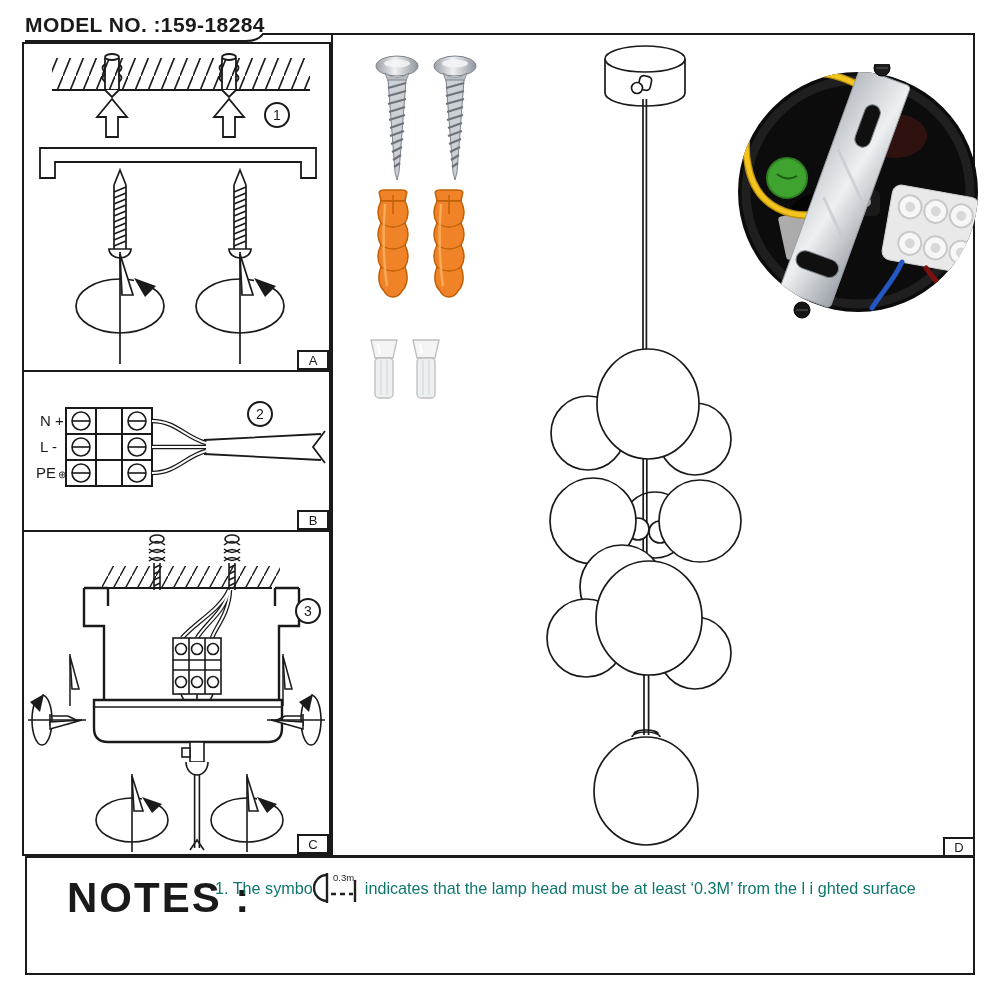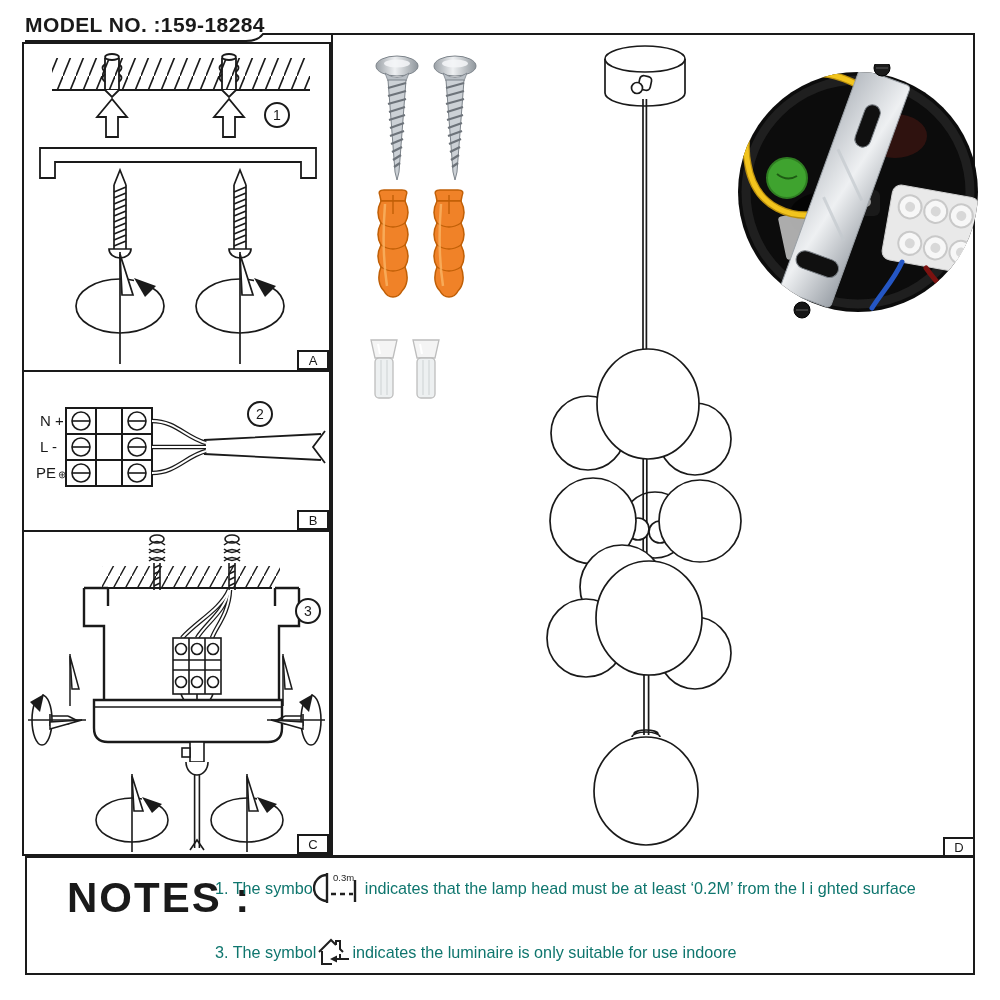--- a/index.html
+++ b/index.html
@@ -370,31 +370,19 @@
       <span>1. The symbo</span>
       <svg width="52" height="36" viewBox="0 0 52 36">
         <g fill="none" stroke="#1f1f1f" stroke-width="2.4">
           <path d="M14,5 A13,13 0 0 0 14,31"></path>
           <path d="M14,3 V33"></path>
           <path d="M18,24 H40" stroke-dasharray="5 4"></path>
           <path d="M42,10 V32"></path>
         </g>
         <text x="20" y="11" font-size="9.5" fill="#1f1f1f" font-family="Liberation Sans, sans-serif">0.3m</text>
       </svg>
-      <span>indicates that the lamp head must be at least ‘0.2M’ from the l i ghted surface</span>
+      <span>indicates that the lamp head must be at least ‘0.3M’ from the l i ghted surface</span>
     </div>
 
 
-    <div class="note-line" style="top:79px">
-      <span>3. The symbol</span>
-      <svg width="36" height="30" viewBox="0 0 36 30">
-        <g fill="none" stroke="#1f1f1f" stroke-width="2">
-          <path d="M3,15 L15,3 L20,8 M20,8 V4 H24 V12 L27,15"></path>
-          <path d="M6,14 V27 H16 M24,17 V21"></path>
-          <path d="M33,22 H20"></path>
-        </g>
-        <polygon points="14,22 21,18.5 21,25.5" fill="#1f1f1f"></polygon>
-      </svg>
-      <span>indicates the luminaire is only suitable for use indoore</span>
-    </div>
   </div>
 
 </div>
 
 </body></html>

